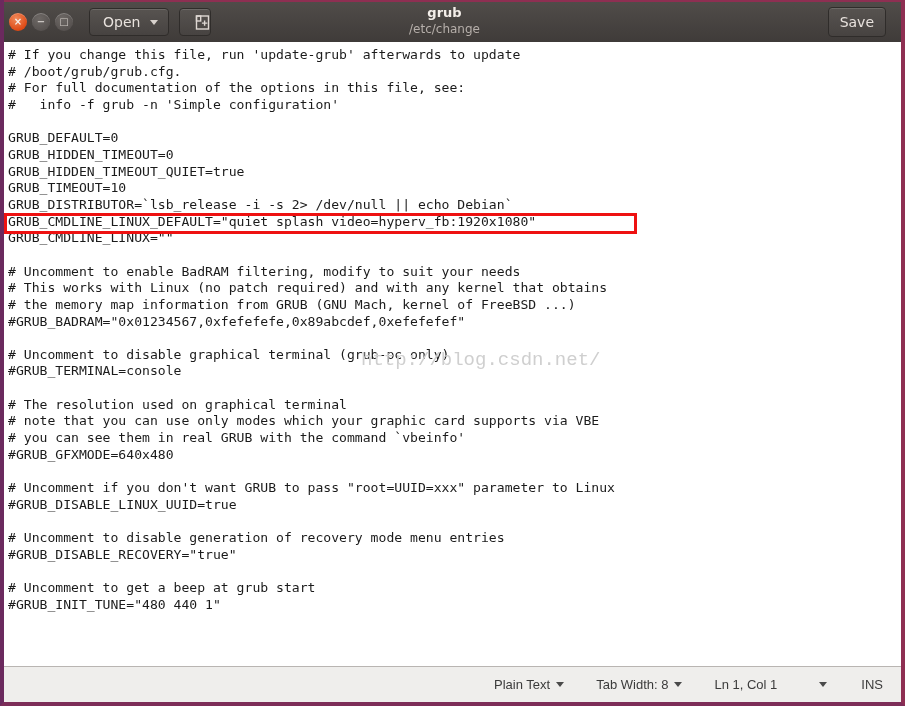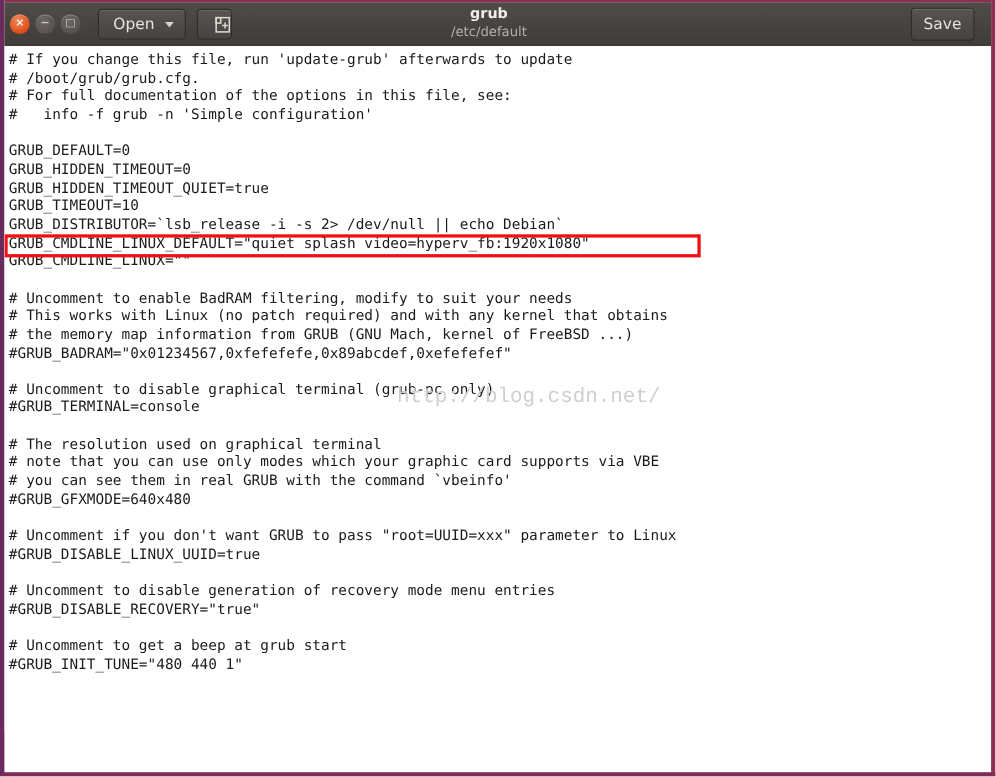--- a/index.html
+++ b/index.html
@@ -223,21 +223,21 @@
     <div class="tb-btn" id="newtab-button">
       <svg width="15" height="15" viewBox="0 0 15 15">
         <rect x="1.5" y="1" width="12" height="13" fill="none" stroke="#ded8d3" stroke-width="1.4"></rect>
         <rect x="1.5" y="1" width="4.2" height="5" fill="none" stroke="#ded8d3" stroke-width="1.4"></rect>
         <path d="M9.6 5.4 v5.4 M6.9 8.1 h5.4" stroke="#ded8d3" stroke-width="1.4" fill="none"></path>
       </svg>
     </div>
 
     <div id="title-block">
       <div id="doc-title">grub</div>
-      <div id="doc-subtitle">/etc/default</div>
+      <div id="doc-subtitle">/etc/change</div>
     </div>
 
     <div class="tb-btn" id="save-button">
       <span>Save</span>
     </div>
   </div>
 
   <div id="editor">
     <pre id="code"># If you change this file, run 'update-grub' afterwards to update
 # /boot/grub/grub.cfg.
@@ -270,14 +270,33 @@
 
 # Uncomment to disable generation of recovery mode menu entries
 #GRUB_DISABLE_RECOVERY="true"
 
 # Uncomment to get a beep at grub start
 #GRUB_INIT_TUNE="480 440 1"</pre>
     <div id="highlight-box" style="border-color: rgb(238, 17, 17);"></div>
     <div id="watermark">http://blog.csdn.net/</div>
   </div>
 
+  <div id="statusbar">
+    <div class="sb-item" id="sb-lang">
+      <span>Plain Text</span>
+      <span class="sb-caret"></span>
+    </div>
+    <div class="sb-item" id="sb-tab">
+      <span>Tab Width: 8</span>
+      <span class="sb-caret"></span>
+    </div>
+    <div class="sb-item" id="sb-pos">
+      <span>Ln 1, Col 1</span>
+    </div>
+    <div class="sb-item" id="sb-pos-caret">
+      <span class="sb-caret"></span>
+    </div>
+    <div class="sb-item" id="sb-ins">
+      <span>INS</span>
+    </div>
+  </div>
 
 </div>
 
 </body></html>

